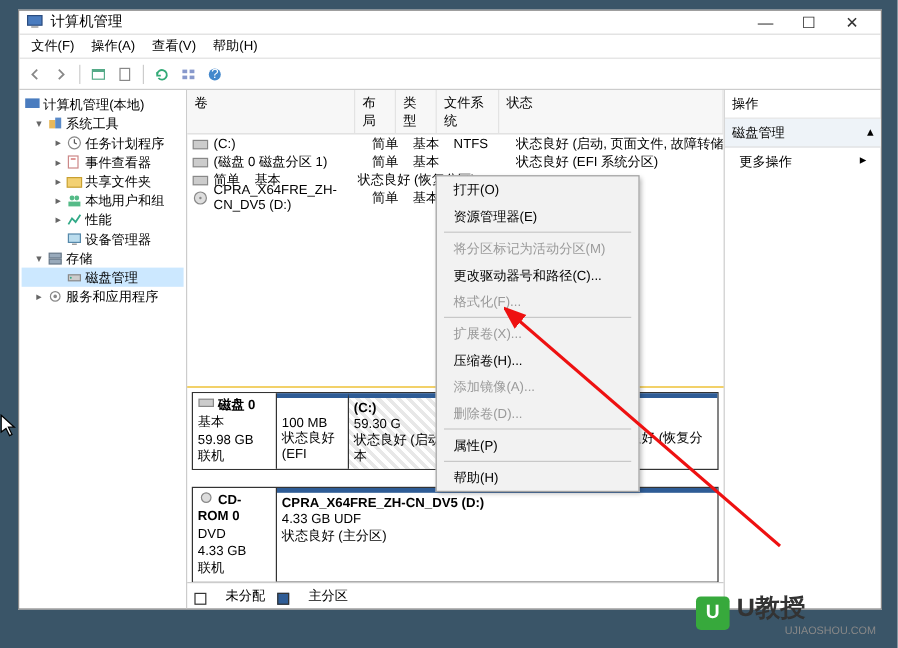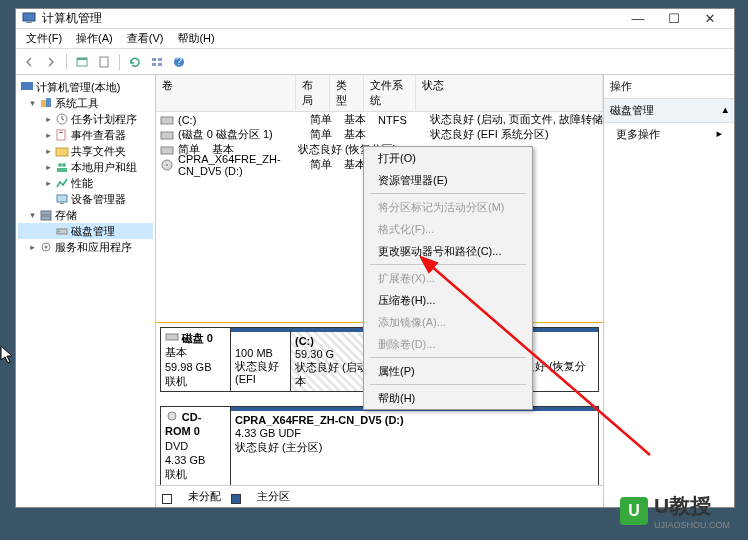--- a/index.html
+++ b/index.html
@@ -50,21 +50,21 @@
 .actions .aitem { padding: 4px 12px; display: flex; justify-content: space-between; }
 .ctxmenu { position: absolute; left: 363px; top: 146px; width: 170px; background: #f2f2f2; border: 1px solid #a0a0a0; box-shadow: 2px 2px 4px rgba(0,0,0,0.3); z-index: 10; }
 .ctxmenu .mrow { height: 22px; display: flex; align-items: center; padding: 0 14px; font-size: 11px; }
 .ctxmenu .mrow.dis { color: #9a9a9a; }
 .ctxmenu .msep { height: 1px; background: #c8c8c8; margin: 2px 6px; }
 .arrow { position: absolute; z-index: 20; pointer-events: none; }
 .watermark { position: absolute; right: 18px; bottom: 10px; display: flex; align-items: center; gap: 6px; z-index: 30; }
 .watermark .wbox { width: 28px; height: 28px; background: #37a93c; border-radius: 4px; display: flex; align-items: center; justify-content: center; color: #fff; font-size: 16px; font-weight: bold; }
 .watermark .wtxt { color: #333; }
 .watermark .wt1 { font-size: 21px; font-weight: bold; }
-.watermark .wt2 { font-size: 9px; color: #888; }
+.watermark .wt2 { font-size: 9px; color: #888; margin-left: 40px; }
 .cursor { position: absolute; left: 0px; top: 345px; z-index: 40; }
 svg.sic { width: 14px; height: 12px; }
 </style>
 </head>
 <body>
 
 <div class="window">
   <div class="titlebar">
     <span class="titleicon">
       <svg class="sic" viewBox="0 0 14 12">
@@ -339,22 +339,22 @@
         </div>
     </div>
   </div>
 </div>
 
 <div class="ctxmenu">
   <div class="mrow">打开(O)</div>
   <div class="mrow">资源管理器(E)</div>
   <div class="msep"></div>
   <div class="mrow dis">将分区标记为活动分区(M)</div>
+  <div class="mrow">更改驱动器号和路径(C)...</div>
   <div class="mrow dis">格式化(F)...</div>
-  <div class="mrow">更改驱动器号和路径(C)...</div>
   <div class="msep"></div>
   <div class="mrow dis">扩展卷(X)...</div>
   <div class="mrow">压缩卷(H)...</div>
   <div class="mrow dis">添加镜像(A)...</div>
   <div class="mrow dis">删除卷(D)...</div>
   <div class="msep"></div>
   <div class="mrow">属性(P)</div>
   <div class="msep"></div>
   <div class="mrow">帮助(H)</div>
 </div>

